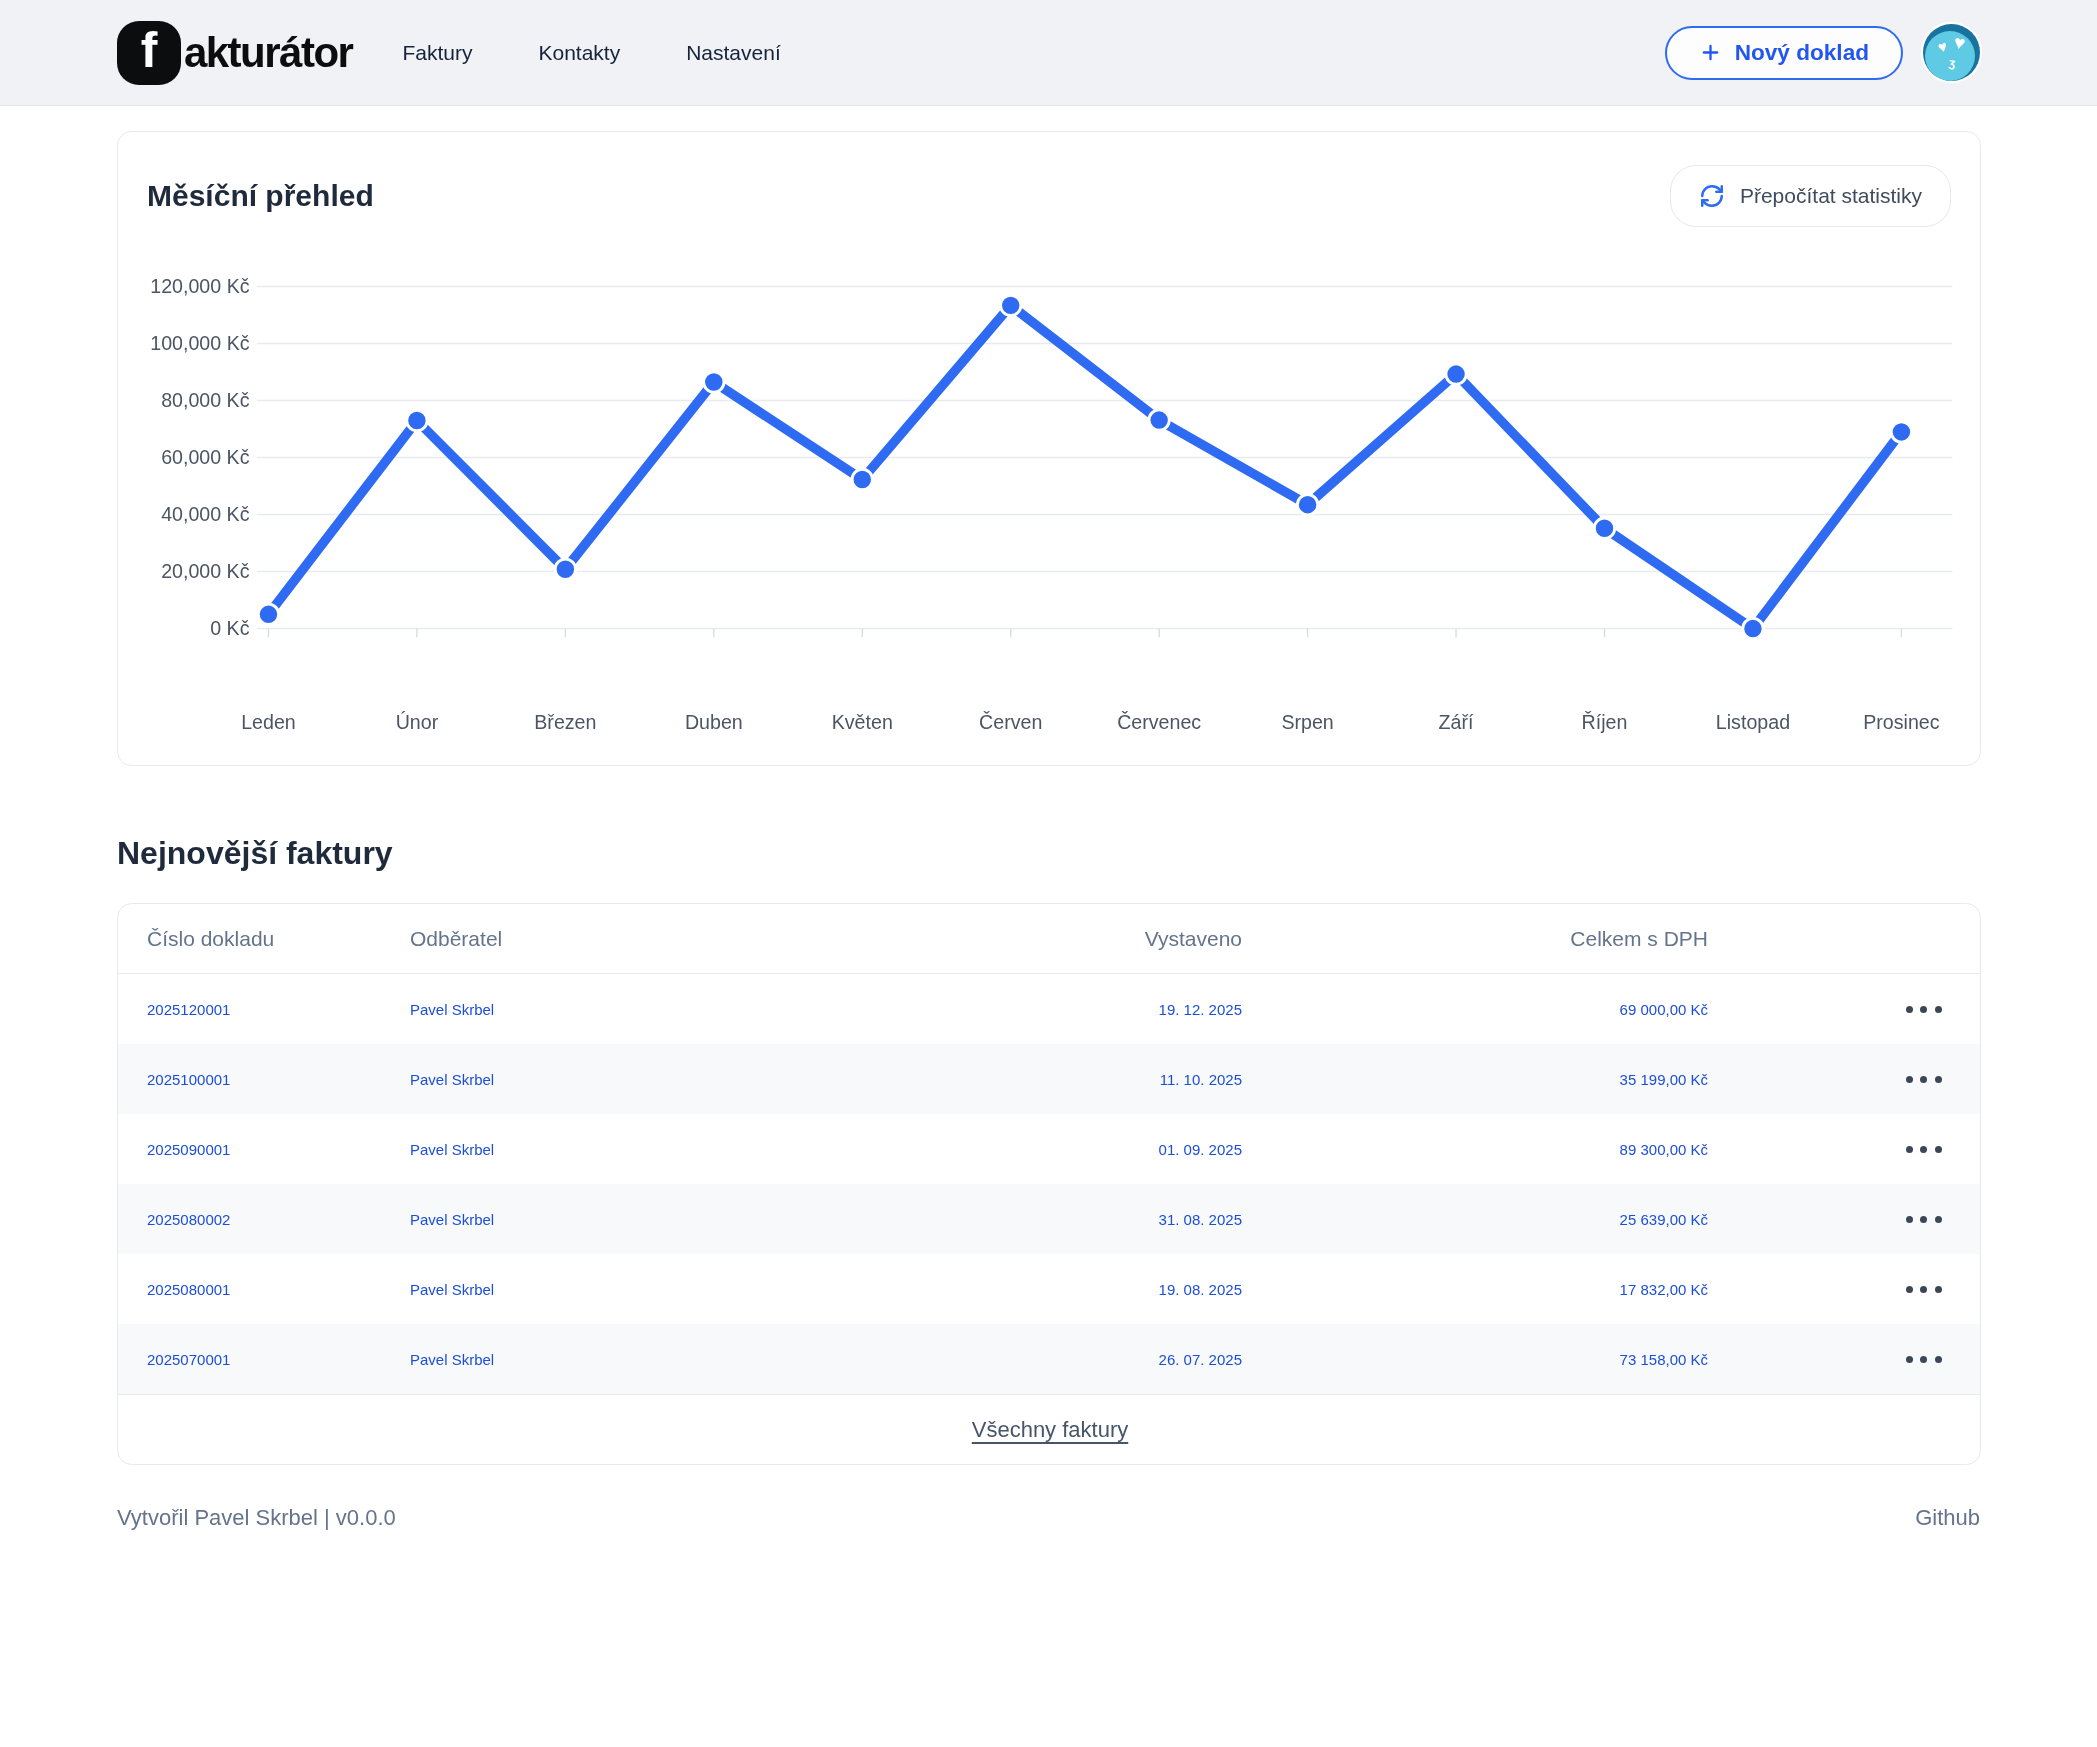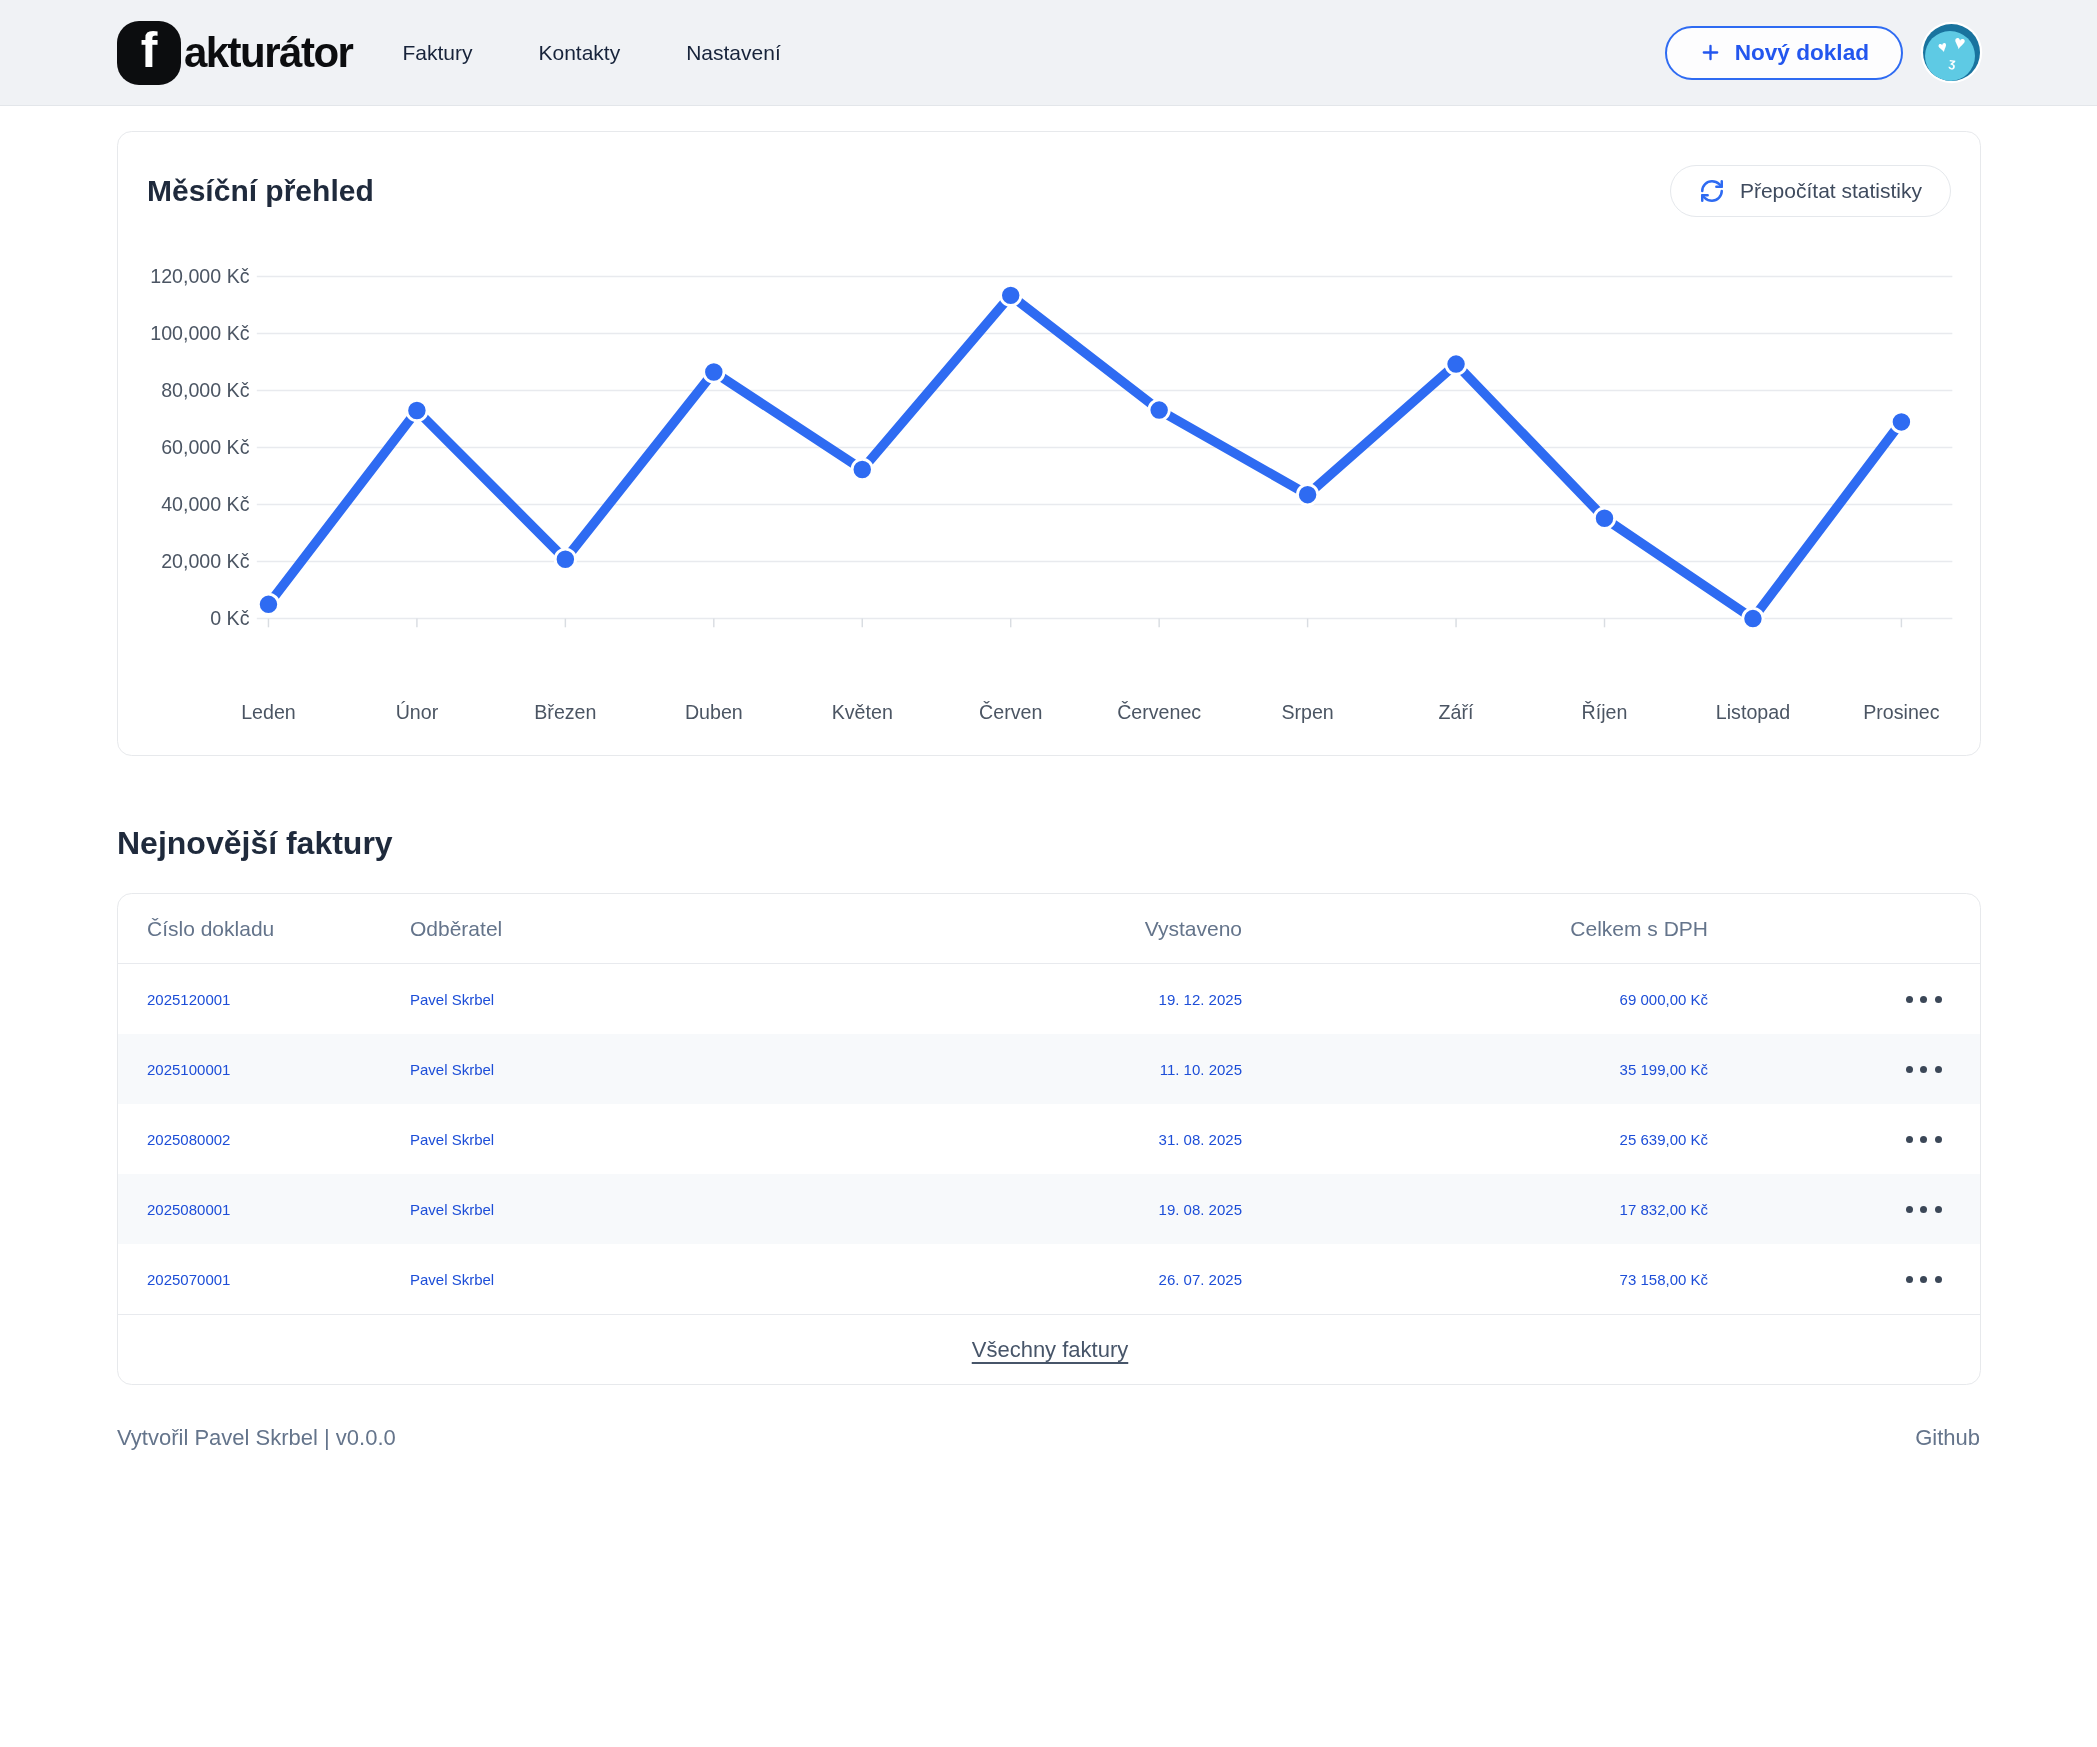--- a/index.html
+++ b/index.html
@@ -68,21 +68,21 @@
     background:#ffffff;
     border:1.5px solid #e7e9ec;
     border-radius:14.6px;
   }
   .card-overview{ margin-top:25px; padding:33px 29px 20.4px; }
   .card-head{ display:flex; justify-content:space-between; align-items:center; }
   .card-title{ font-size:30px; font-weight:700; color:#1f2a3c; }
   .btn-recalc{
     display:flex; align-items:center; gap:14.6px;
     border:1.5px solid #e5e8ec; background:#ffffff;
-    border-radius:26px; height:52px; padding:0 28px;
+    border-radius:26px; height:62px; padding:0 28px;
     font-size:21px; font-weight:500; color:#3f4b5e;
     font-family:inherit; cursor:pointer;
   }
   .btn-recalc svg{ display:block; }
   .chart-wrap{ margin-top:45px; }
   svg.chart{ display:block; width:1806px; height:473px; }
   svg.chart text{ font-family:"Liberation Sans", sans-serif; fill:#4b5563; font-size:27px; }
   .chart-note{
     text-align:right; font-size:21px; color:#94a3b8;
     margin-top:4.4px; padding-right:2.9px;
@@ -259,20 +259,33 @@
     <td class="right">35 199,00 Kč</td>
     <td class="cell-menu">
       <span class="dots">
               <i></i>
               <i></i>
               <i></i>
             </span>
     </td>
   </tr>
         <tr>
+    <td class="pad-l">2025090001</td>
+    <td>Pavel Skrbel</td>
+    <td class="right">01. 09. 2025</td>
+    <td class="right">89 300,00 Kč</td>
+    <td class="cell-menu">
+      <span class="dots">
+              <i></i>
+              <i></i>
+              <i></i>
+            </span>
+    </td>
+  </tr>
+        <tr>
     <td class="pad-l">2025080002</td>
     <td>Pavel Skrbel</td>
     <td class="right">31. 08. 2025</td>
     <td class="right">25 639,00 Kč</td>
     <td class="cell-menu">
       <span class="dots">
               <i></i>
               <i></i>
               <i></i>
             </span>

